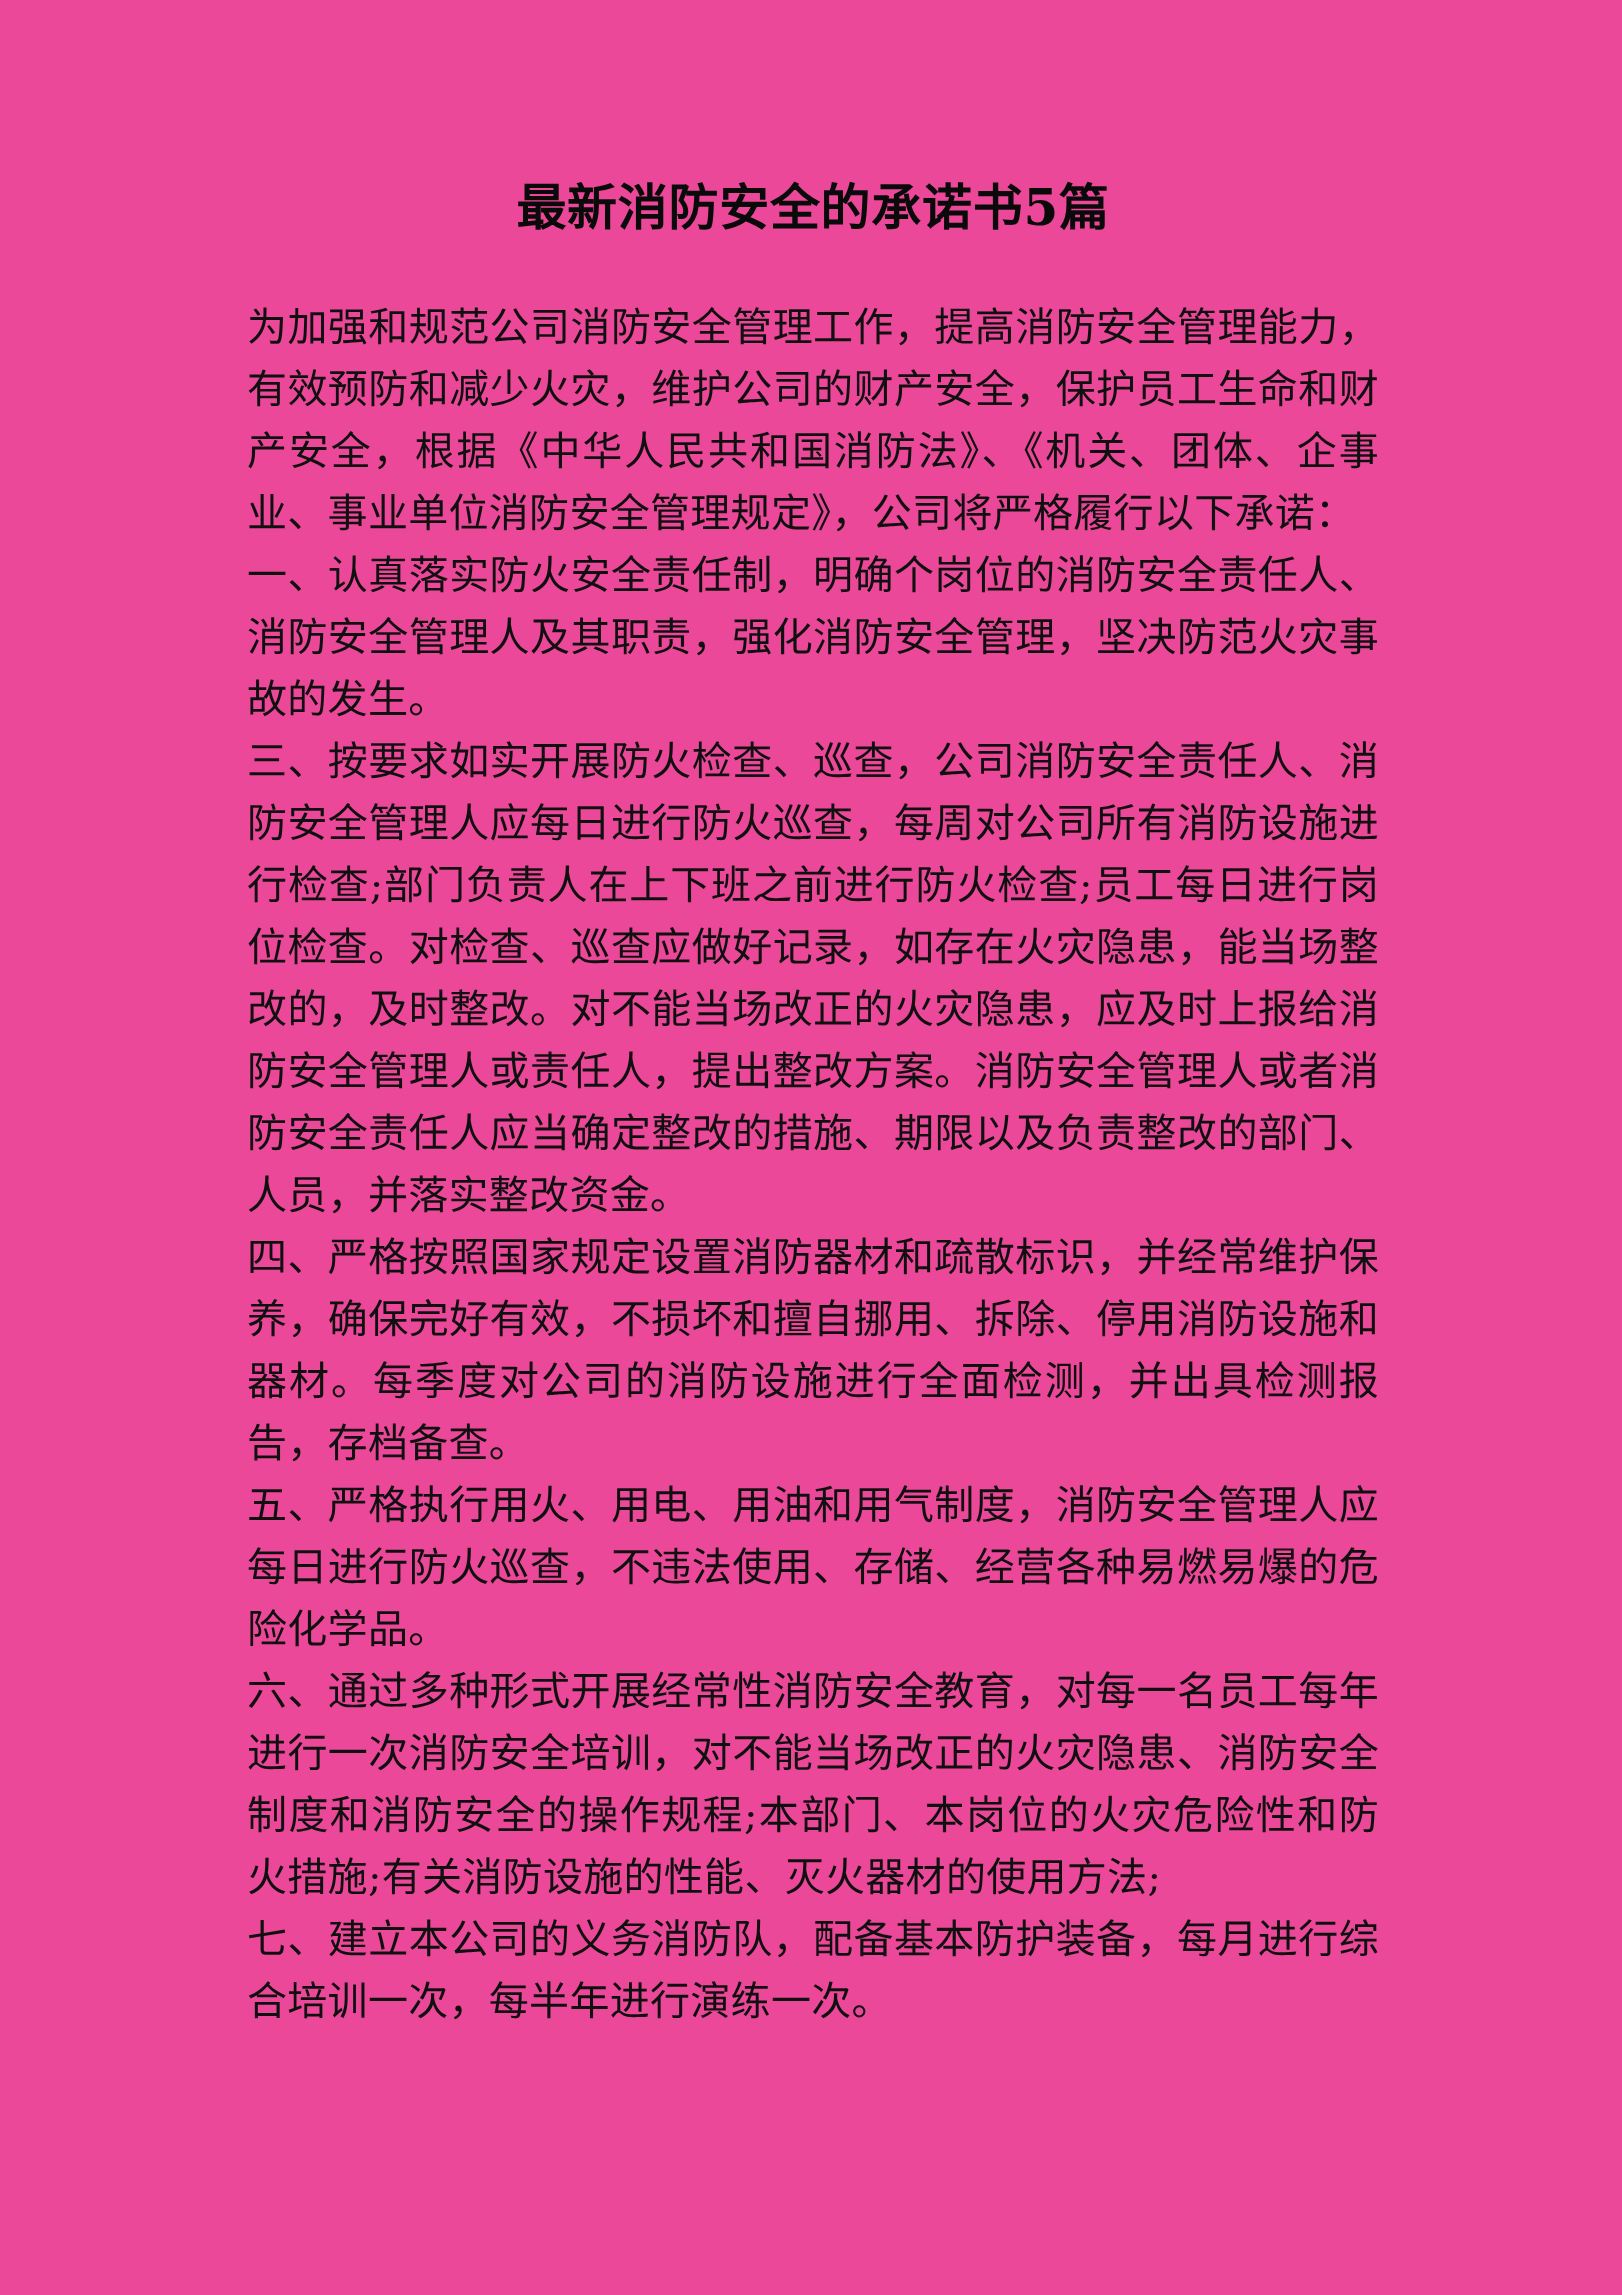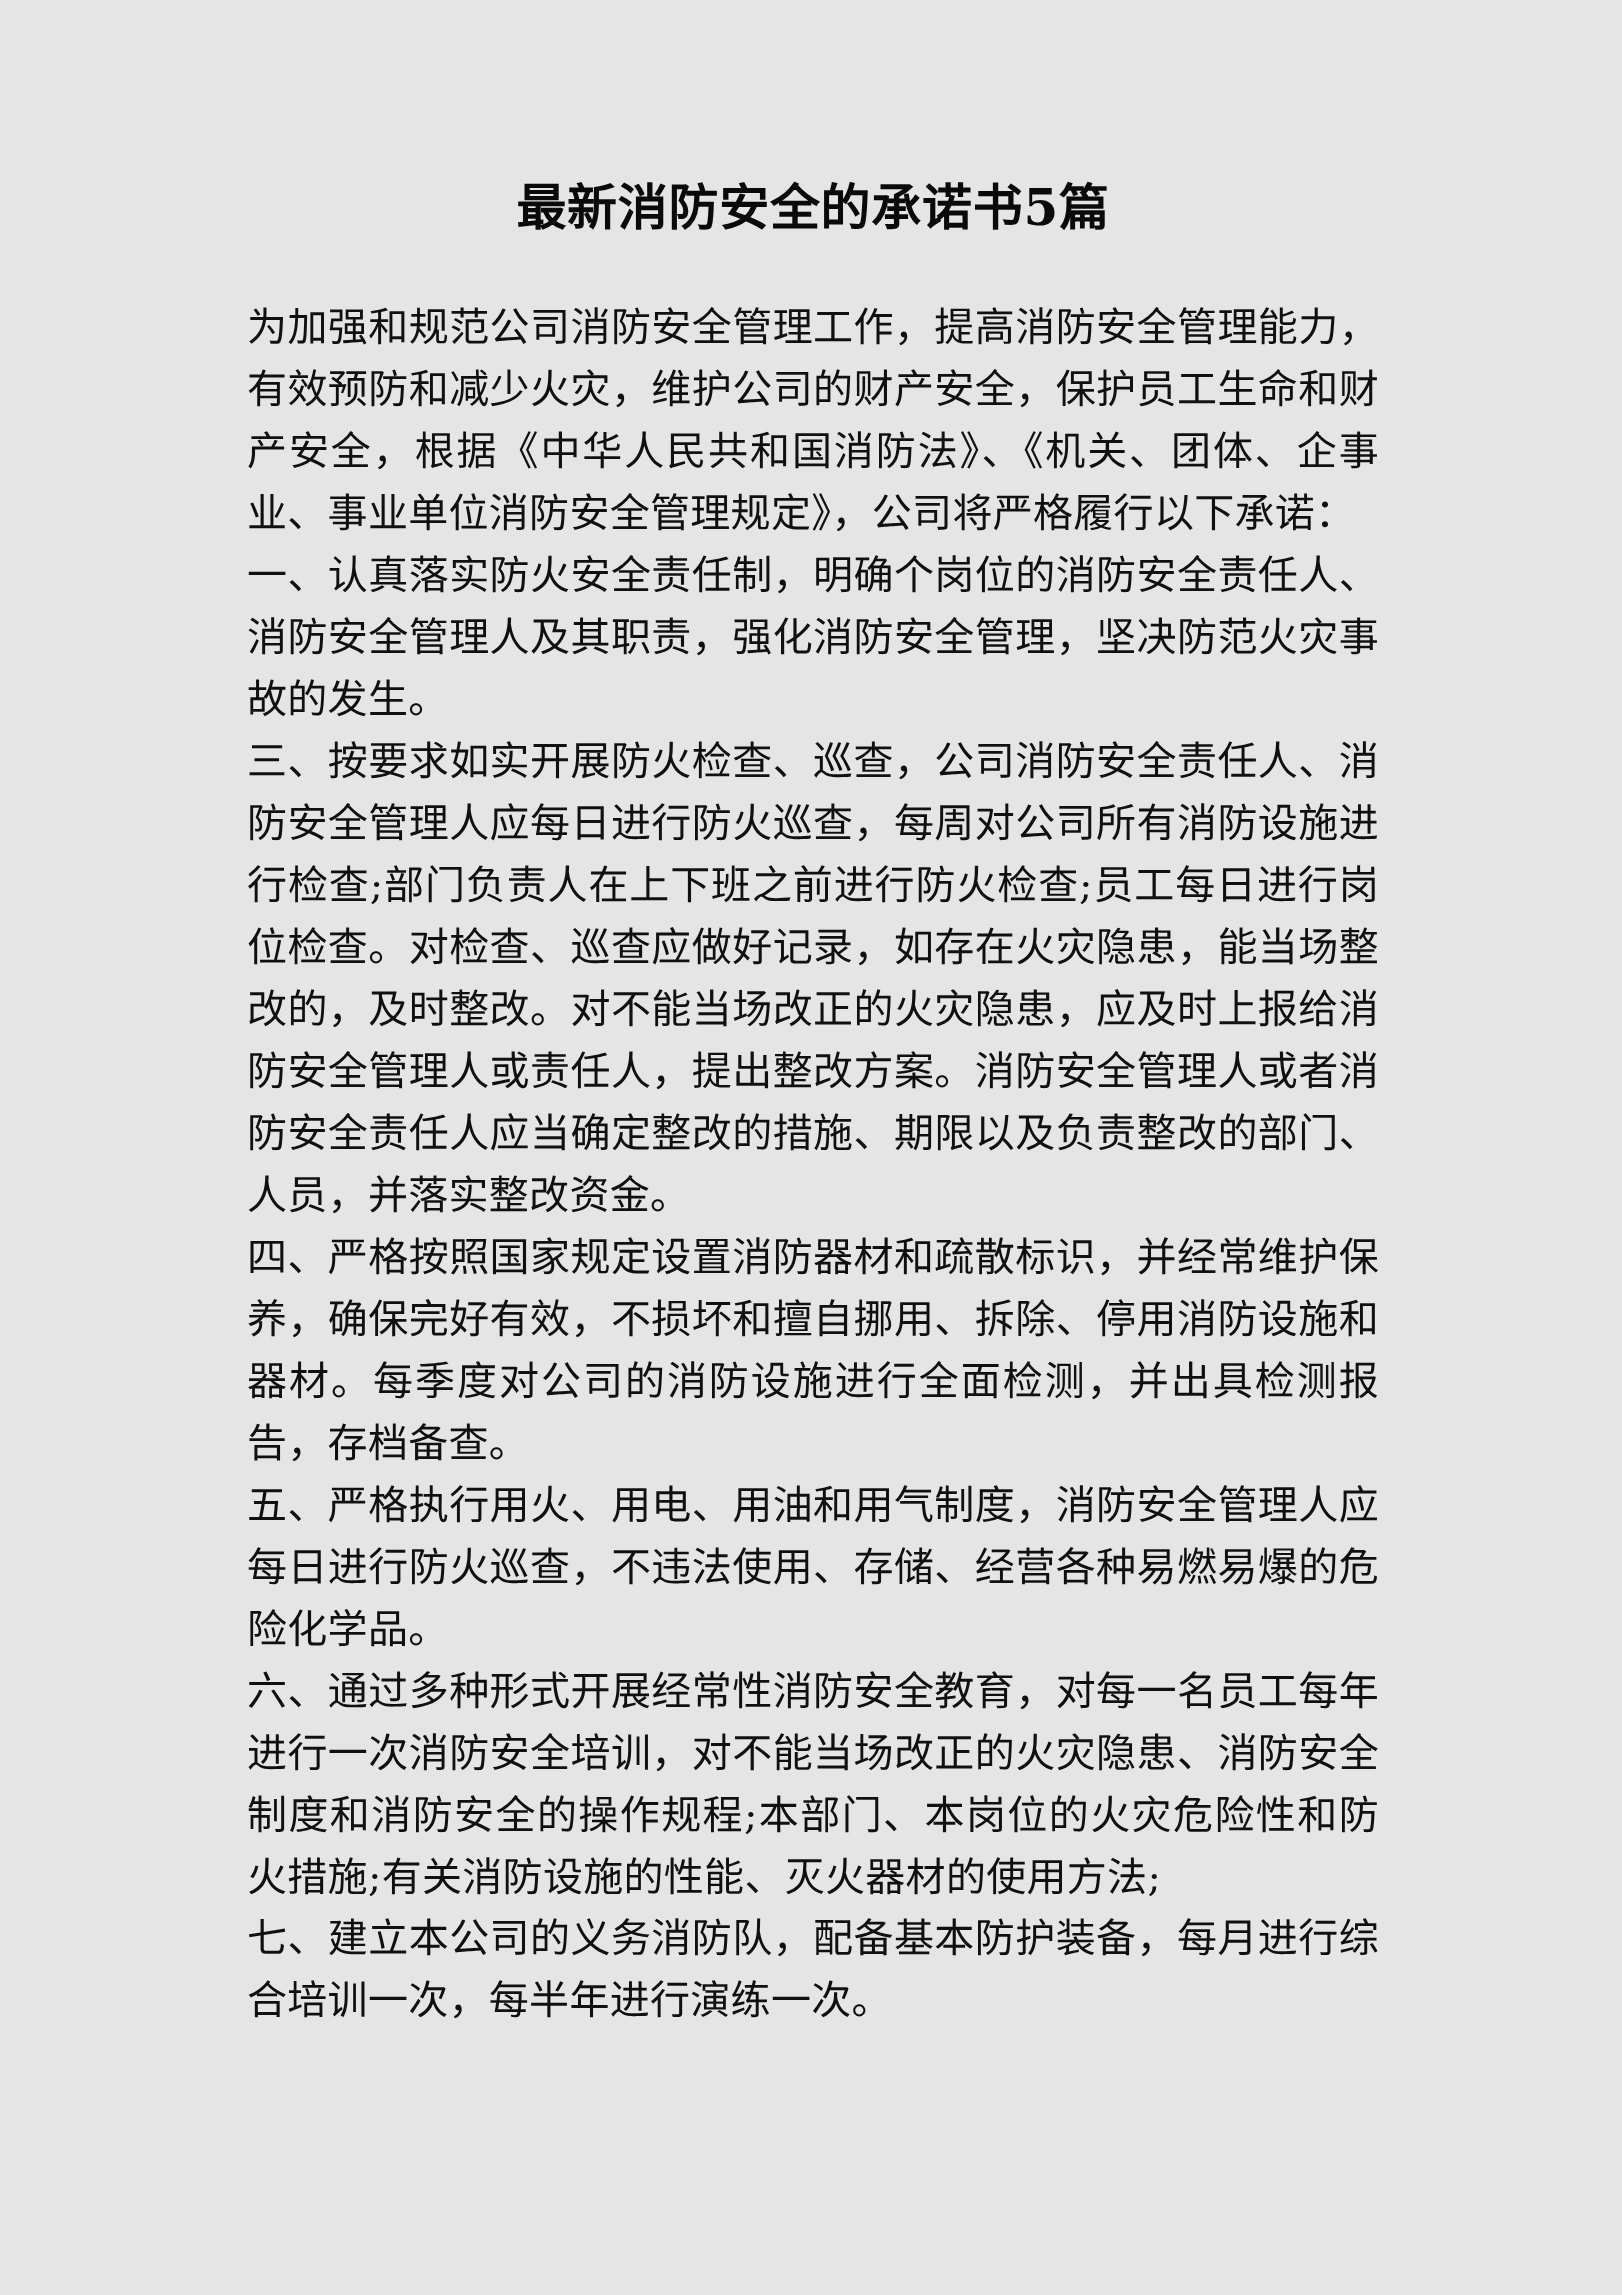--- a/index.html
+++ b/index.html
@@ -5,21 +5,21 @@
 <style>
   html, body {
     margin: 0;
     padding: 0;
     background: #ffffff;
   }
   #page {
     position: relative;
     width: 1623px;
     height: 2295px;
-    background: #e5e5e5;
+    background: #ec4899;
     box-sizing: border-box;
     overflow: hidden;
   }
   #doc-body {
     position: absolute;
     left: 247px;
     top: 0;
     width: 1132px;
   }
   .doc-title {
@@ -42,21 +42,20 @@
     line-height: 62px;
     color: #101010;
     margin: 0 0 0 0;
     text-align: justify;
     text-justify: inter-ideograph;
     letter-spacing: 0.3px;
     word-break: break-all;
   }
   p.para:last-child {
     margin-bottom: 0;
-    font-family: Liberation Serif, serif;
   }
 </style>
 </head>
 <body>
 
 <div id="page">
 
   <div id="doc-body">
 
     <h1 class="doc-title">最新消防安全的承诺书5篇</h1>

